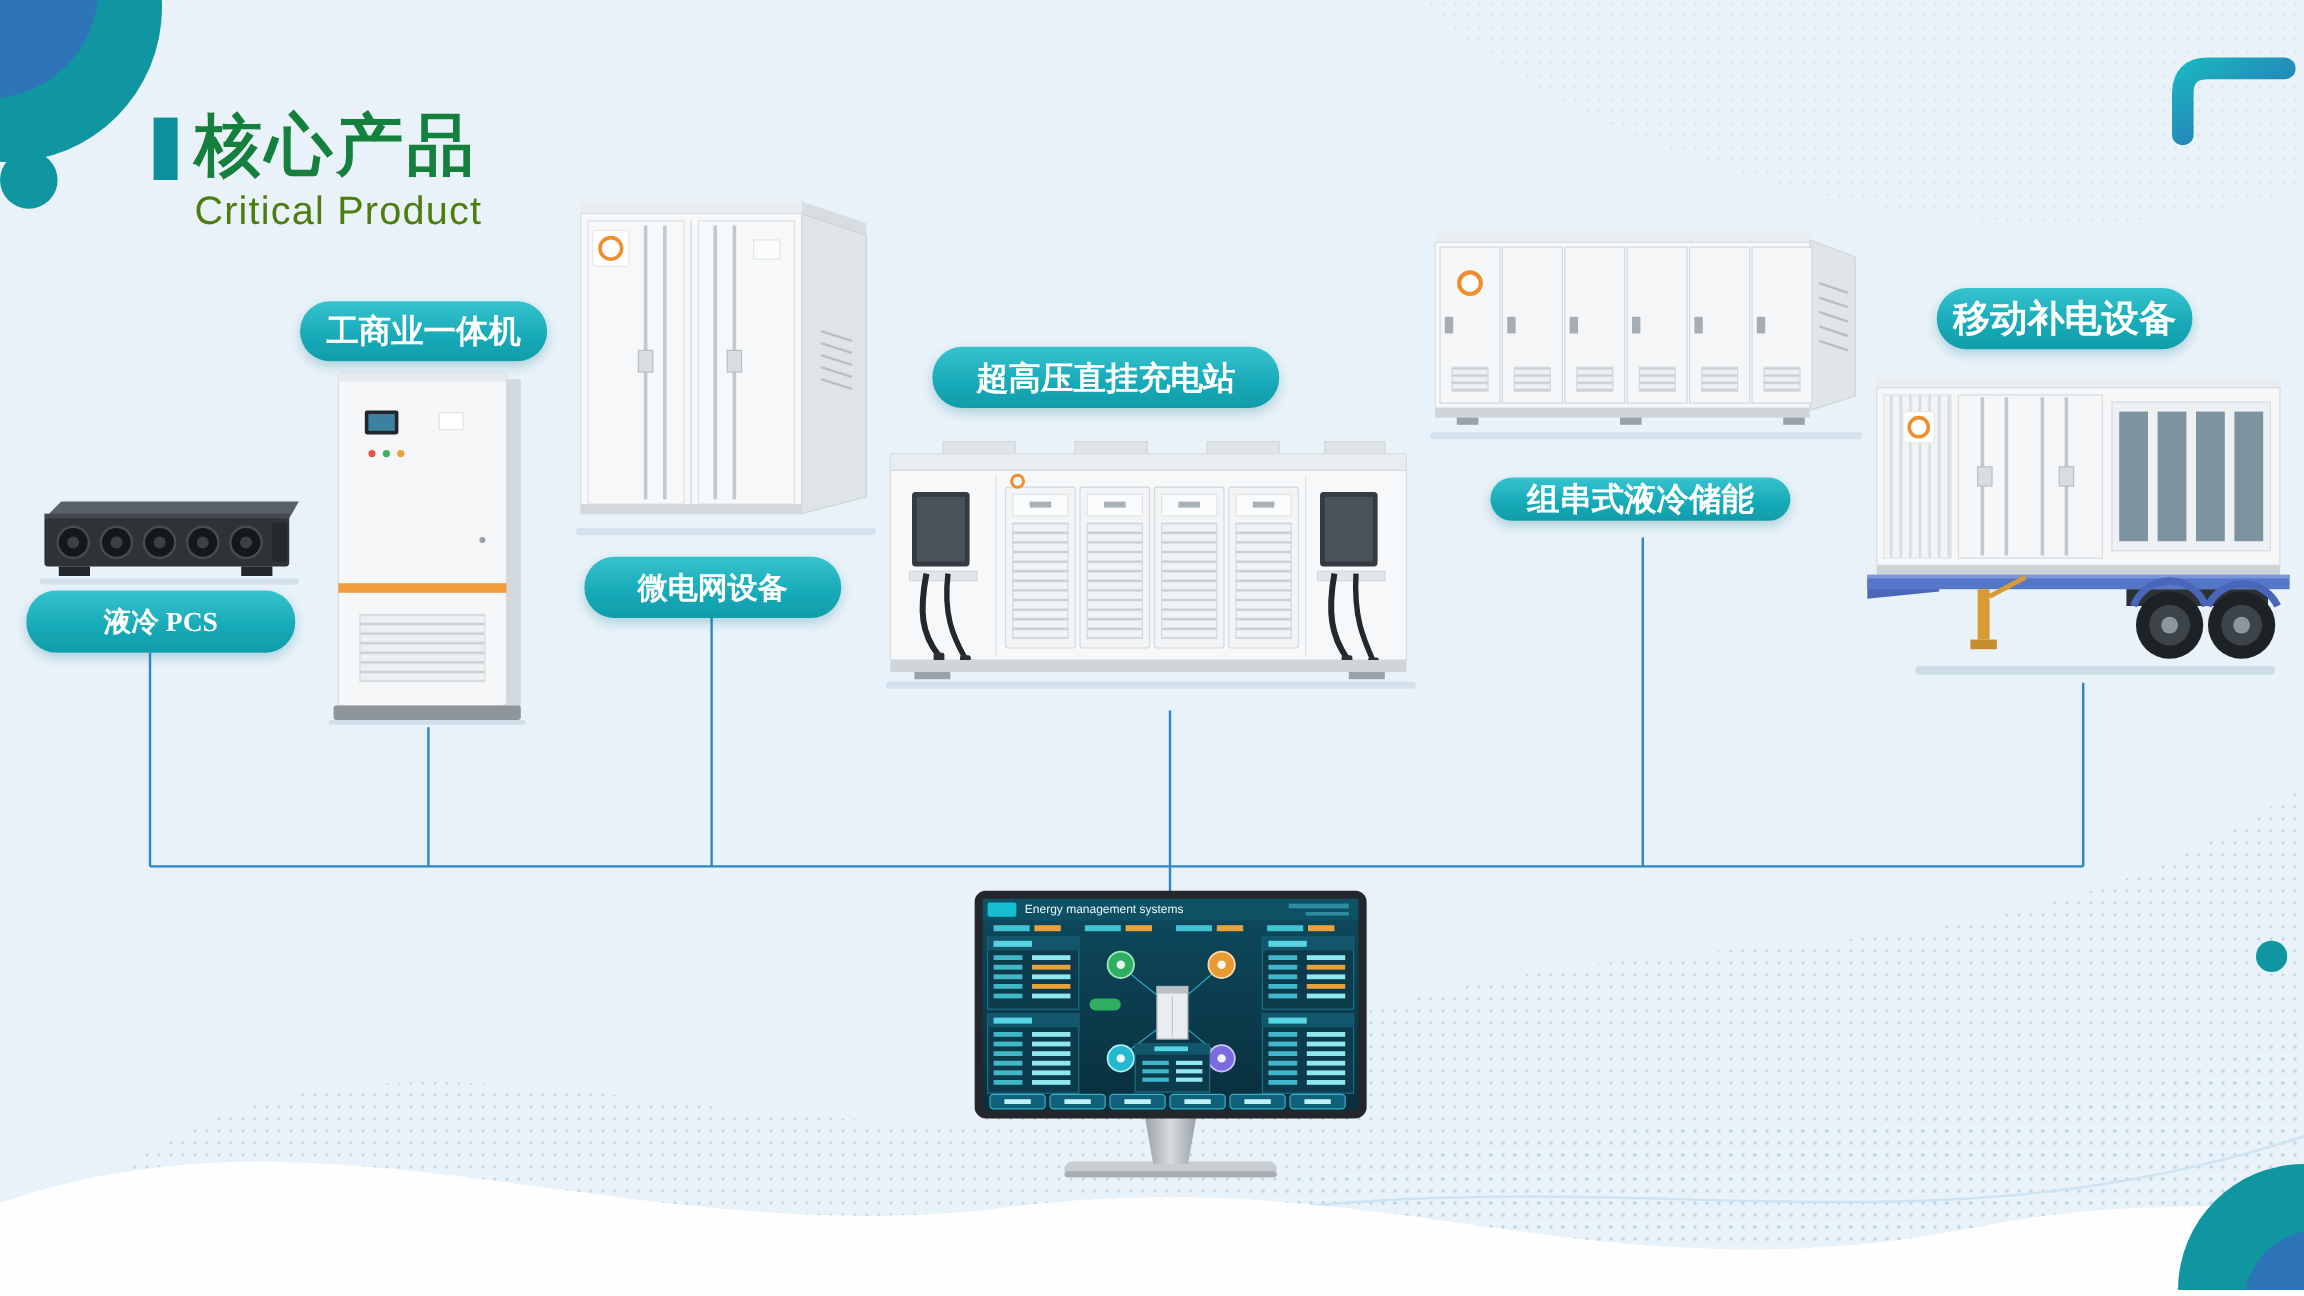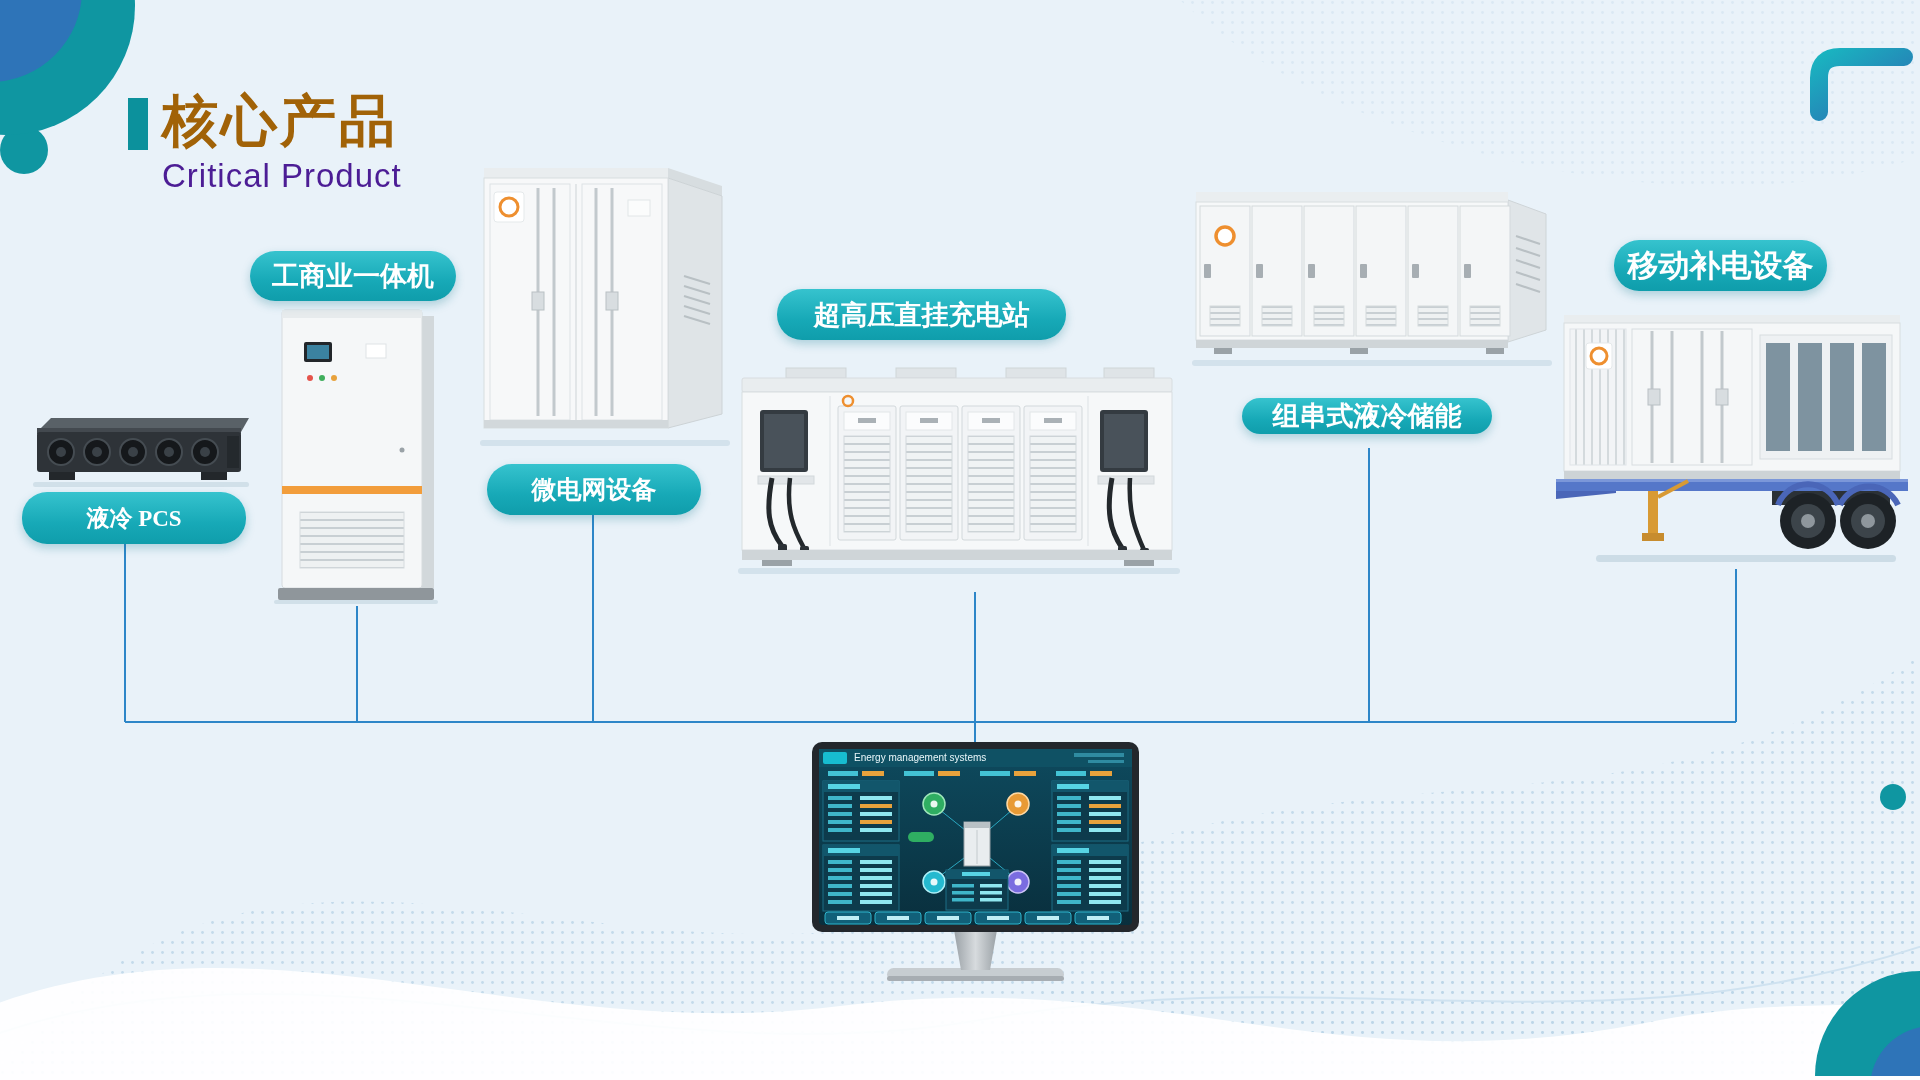--- a/index.html
+++ b/index.html
@@ -9,22 +9,22 @@
   svg.lines{position:absolute;left:0;top:0;z-index:1;}
   .decor{position:absolute;z-index:2;}
   .illus{position:absolute;z-index:3;}
   .logo{position:absolute;left:1798px;top:44px;z-index:3;}
   .dot-decor{position:absolute;left:1880px;top:784px;width:26px;height:26px;
              border-radius:50%;background:#0f96a1;z-index:2;}
 
   
   .title-block{position:absolute;left:128px;top:92px;display:flex;z-index:4;}
   .title-bar{width:20px;height:52px;background:#0c919c;margin-right:14px;margin-top:6px;}
-  .title{font-size:56px;font-weight:bold;color:#a16207;letter-spacing:3px;line-height:1.05;}
-  .subtitle{font-size:33px;color:#4c1d95;margin-top:6px;letter-spacing:1px;}
+  .title{font-size:56px;font-weight:bold;color:#15803d;letter-spacing:3px;line-height:1.05;}
+  .subtitle{font-size:33px;color:#4d7c0f;margin-top:6px;letter-spacing:1px;}
 
   
   .pill{position:absolute;z-index:4;display:flex;align-items:center;justify-content:center;
         color:#ffffff;font-family:"Liberation Serif","DejaVu Serif",serif;font-weight:700;
         background:linear-gradient(180deg,#36c3ce 0%,#17a9b7 60%,#0f9dab 100%);
         border-radius:25px;box-shadow:0 4px 10px rgba(16,120,140,.28);white-space:nowrap;}
   #pill-1{left:22px;top:492px;width:224px;height:52px;font-size:23px;}
   #pill-2{left:250px;top:251px;width:206px;height:50px;font-size:27px;}
   #pill-3{left:487px;top:464px;width:214px;height:51px;font-size:25px;}
   #pill-4{left:777px;top:289px;width:289px;height:51px;font-size:27px;}

